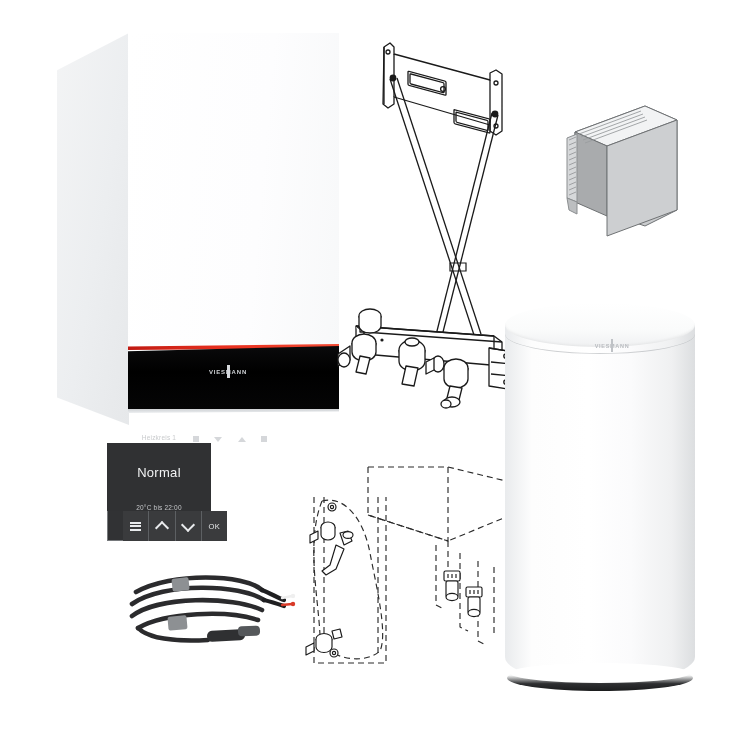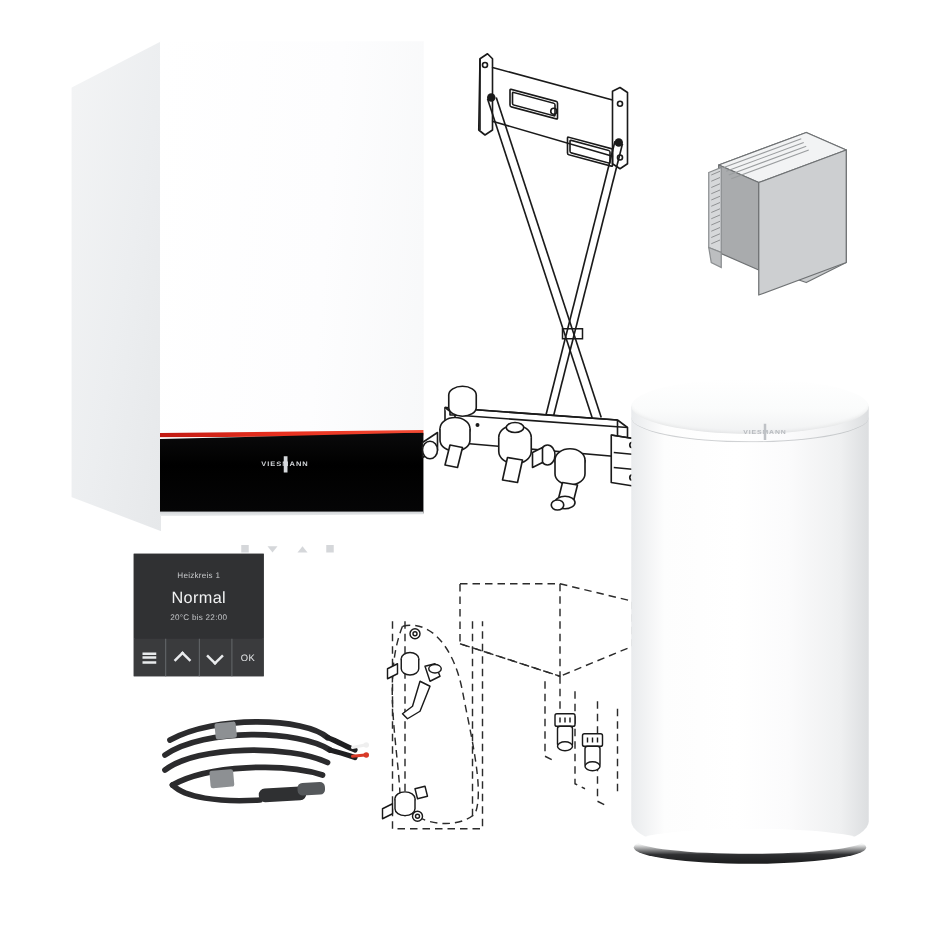--- a/index.html
+++ b/index.html
@@ -36,25 +36,25 @@
   .k-sq{background:#9aa0a6;}
   .blr-bot{position:absolute;left:71px;top:376px;width:211px;height:4px;
     background:linear-gradient(180deg,#cfd2d5,#eceef0);
     clip-path:polygon(0% 0%,100% 0%,100% 60%,0% 100%);}
 
   
   #display{position:absolute;left:107px;top:443px;width:104px;height:98px;
     background:#313234;box-shadow:0 0 0 1px #76797c inset;}
   .dsp-screen{position:absolute;left:0;top:0;width:104px;height:68px;
     background:#303133;display:flex;flex-direction:column;align-items:center;
-    justify-content:center;gap:6px;}
+    justify-content:flex-end;gap:24px;}
   .dsp-t1{font-size:6.5px;color:#c8cacc;letter-spacing:.2px;}
   .dsp-t2{font-size:13px;color:#f2f3f4;letter-spacing:.3px;}
   .dsp-t3{font-size:6.5px;color:#c3c5c8;letter-spacing:.2px;}
-  .dsp-keys{position:absolute;left:0;top:68px;width:104px;height:30px;display:flex;justify-content:flex-end;}
+  .dsp-keys{position:absolute;left:16px;top:68px;width:104px;height:30px;display:flex;justify-content:flex-end;}
   .dsp-key{flex:1;display:flex;align-items:center;justify-content:center;
     border-left:1px solid #5d6063;background:#3a3b3d;}
   .dsp-key:first-child{border-left:none;}
   .dsp-key b{font-size:7.5px;color:#e6e8ea;font-weight:400;letter-spacing:.4px;}
   .ic-ham{width:11px;height:9px;display:flex;flex-direction:column;
     justify-content:space-between;}
   .ic-ham i{display:block;height:2px;background:#e9ebed;}
   .ic-chev{width:12px;height:12px;position:relative;}
   .ic-chev:before{content:"";position:absolute;left:1px;top:3px;width:8px;height:8px;
     border-left:2px solid #e9ebed;border-top:2px solid #e9ebed;

